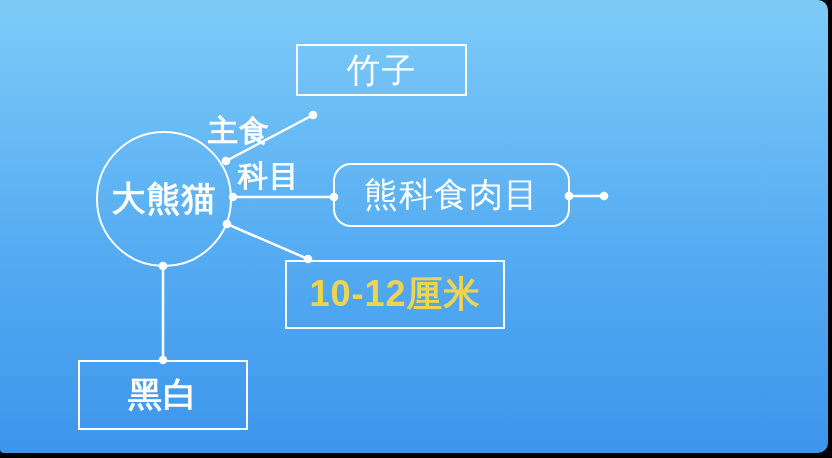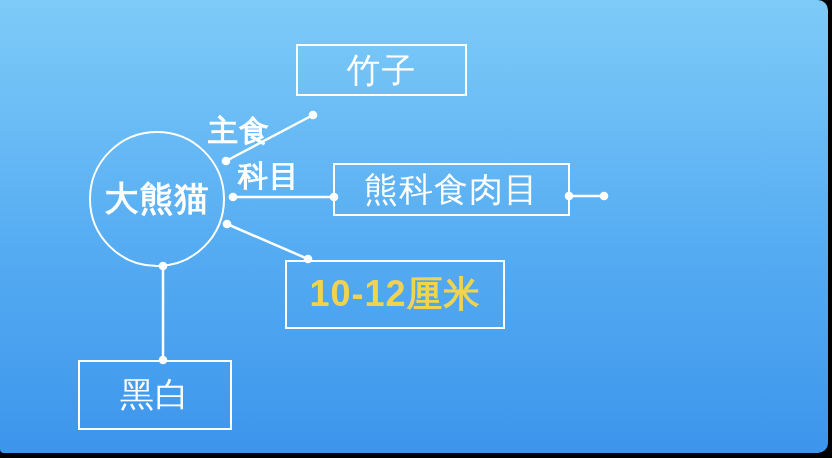--- a/index.html
+++ b/index.html
@@ -33,31 +33,31 @@
     display: flex;
     align-items: center;
     justify-content: center;
     color: #FFFFFF;
     font-size: 34px;
     font-weight: 500;
     letter-spacing: 1px;
     cursor: default;
   }
   .node-root {
-    left: 89px; top: 131px;
+    left: 96px; top: 131px;
     width: 136px; height: 136px;
     border-radius: 50%;
     font-weight: 700;
   }
   .node-bamboo  { left: 296px; top: 44px;  width: 171px; height: 52px; align-items: flex-end; }
-  .node-family  { left: 333px; top: 163px; width: 237px; height: 53px; }
+  .node-family  { left: 333px; top: 163px; width: 237px; height: 64px; border-radius: 18px; }
   .node-mammal  { left: 603px; top: 162px; width: 207px; height: 69px; }
   .node-tail    { left: 285px; top: 260px; width: 220px; height: 69px;
                   color: #F0D44F; font-weight: 700; font-size: 36px; }
-  .node-color   { left: 78px;  top: 360px; width: 154px; height: 70px; }
+  .node-color   { left: 78px;  top: 360px; width: 170px; height: 70px; font-weight: bold; }
   .edge-label {
     position: absolute;
     color: #FFFFFF;
     font-size: 30px;
     font-weight: 600;
     letter-spacing: 1px;
     white-space: nowrap;
   }
   .edge-label-food   { left: 208px; top: 95px; margin-top: 16px; }
   .edge-label-family { left: 238px; top: 156px; }

